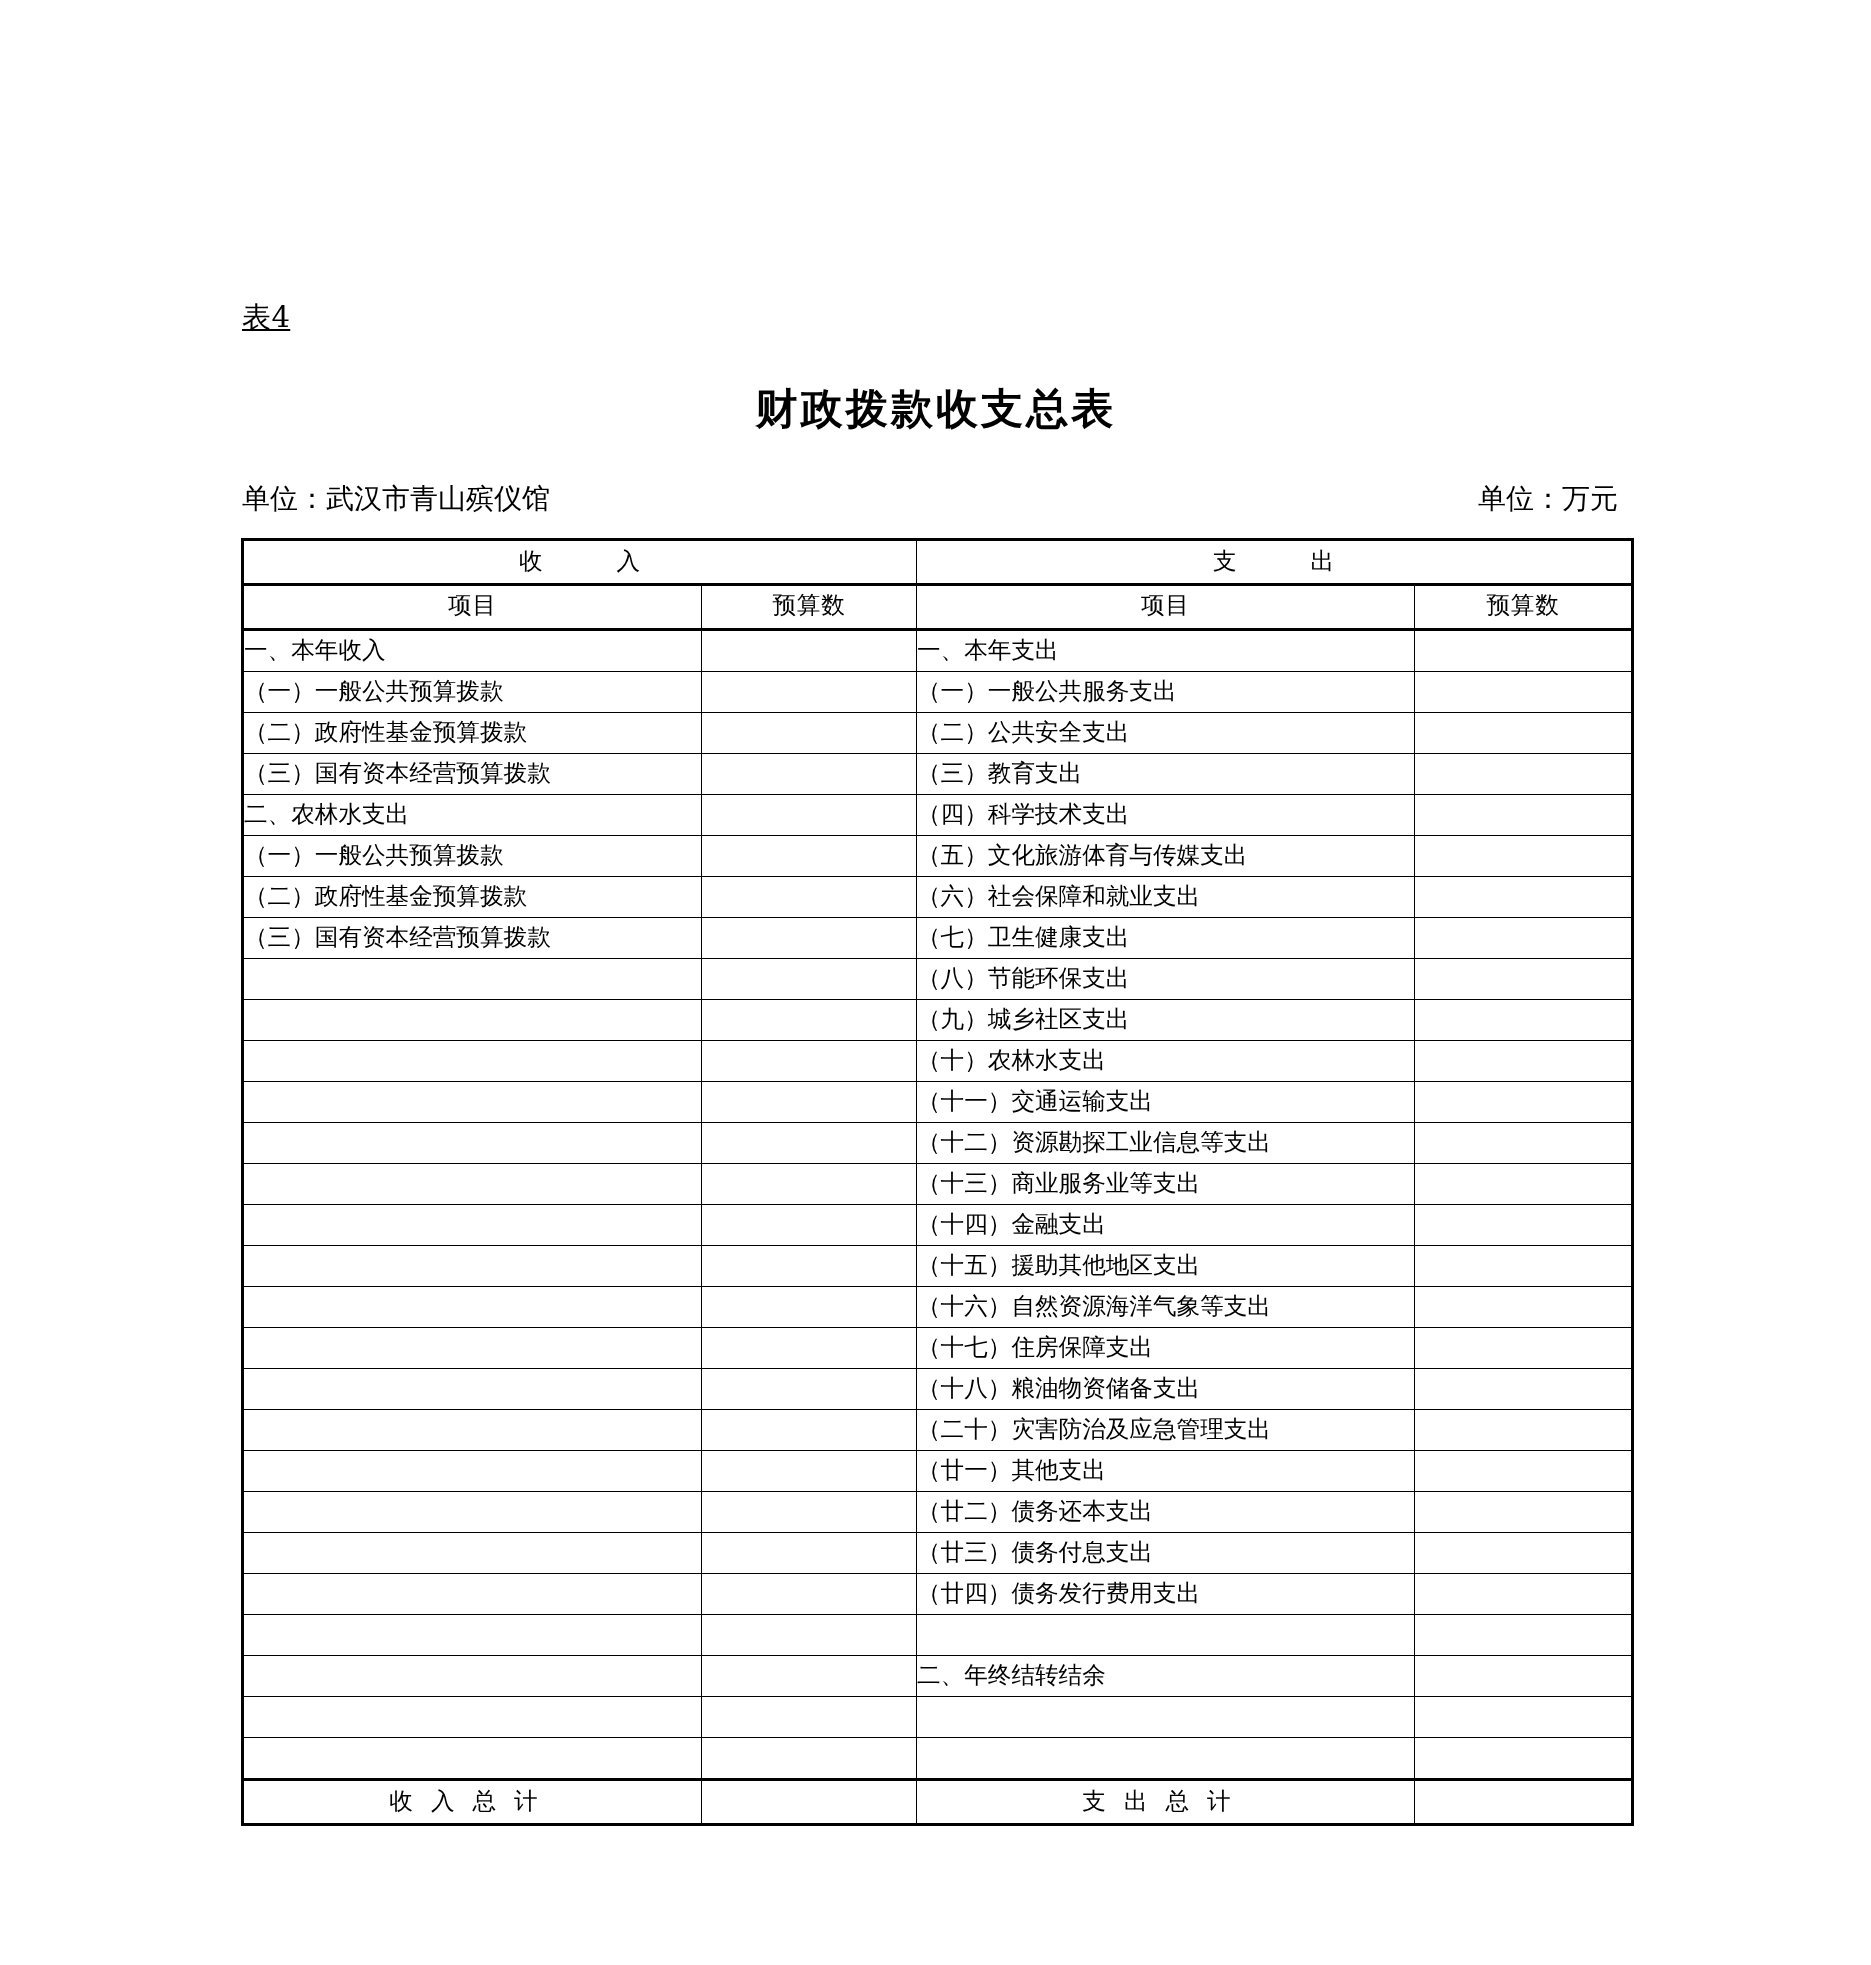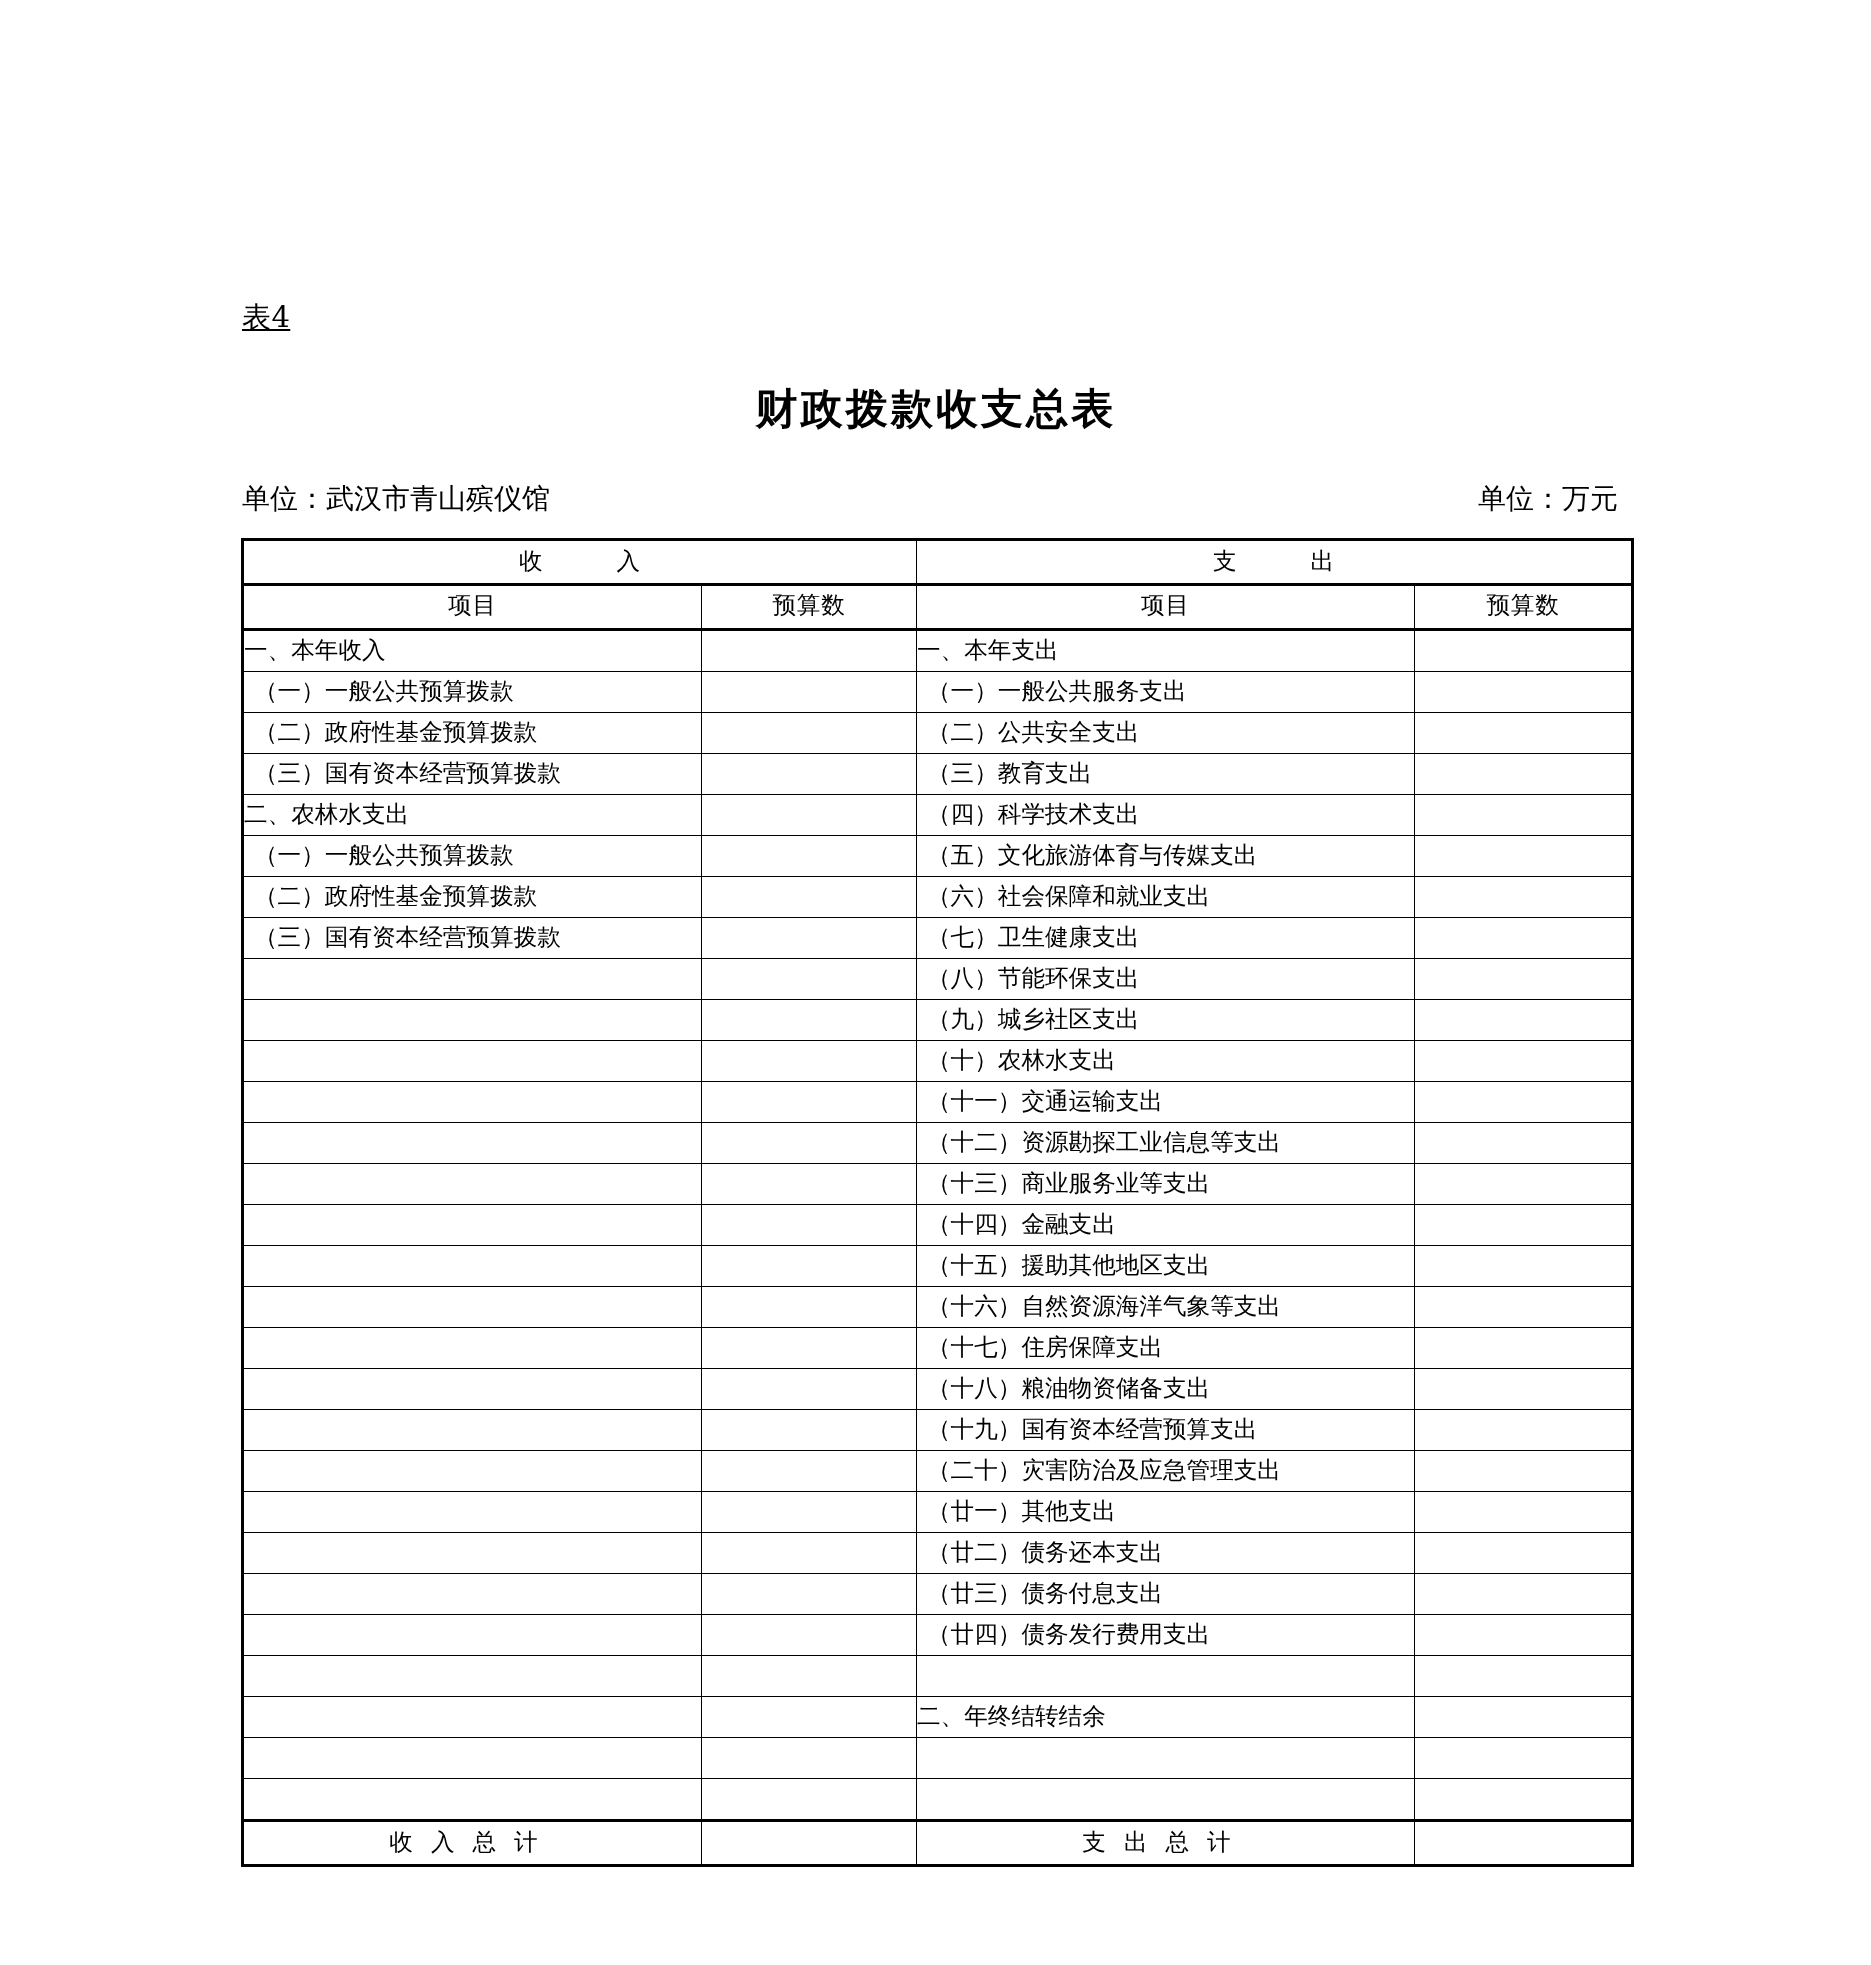--- a/index.html
+++ b/index.html
@@ -96,21 +96,21 @@
 
   .cell-center {
     text-align: center;
     letter-spacing: 0.8px;
   }
   .cell-left {
     text-align: left;
     padding-left: 6.3px;
   }
   .cell-left.indent {
-    padding-left: 10px;
+    padding-left: 0;
   }
   .cell-total {
     text-align: center;
     padding-left: 7.9px;
     letter-spacing: 18px;
   }
 </style>
 </head>
 <body>
 
@@ -253,26 +253,20 @@
         </tr>
         <tr>
           <td class="cell-left edge-left"></td>
           <td class="cell-center"></td>
           <td class="cell-left indent">（十八）粮油物资储备支出</td>
           <td class="cell-center edge-right"></td>
         </tr>
         <tr>
           <td class="cell-left edge-left"></td>
           <td class="cell-center"></td>
-          <td class="cell-left indent">（十九）国有资本经营预算支出</td>
-          <td class="cell-center edge-right"></td>
-        </tr>
-        <tr>
-          <td class="cell-left edge-left"></td>
-          <td class="cell-center"></td>
           <td class="cell-left indent">（二十）灾害防治及应急管理支出</td>
           <td class="cell-center edge-right"></td>
         </tr>
         <tr>
           <td class="cell-left edge-left"></td>
           <td class="cell-center"></td>
           <td class="cell-left indent">（廿一）其他支出</td>
           <td class="cell-center edge-right"></td>
         </tr>
         <tr>

